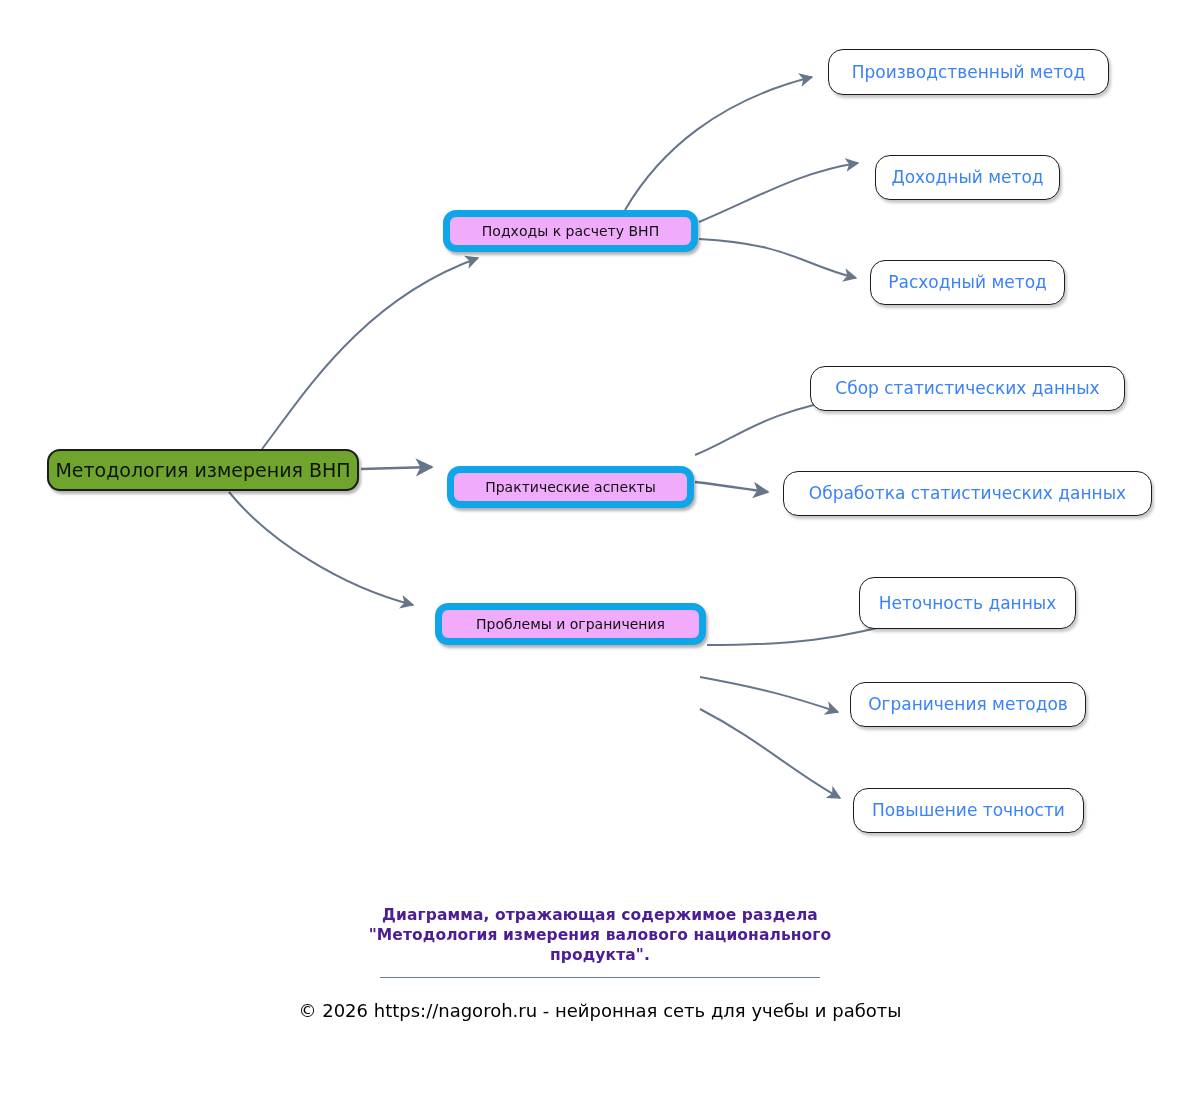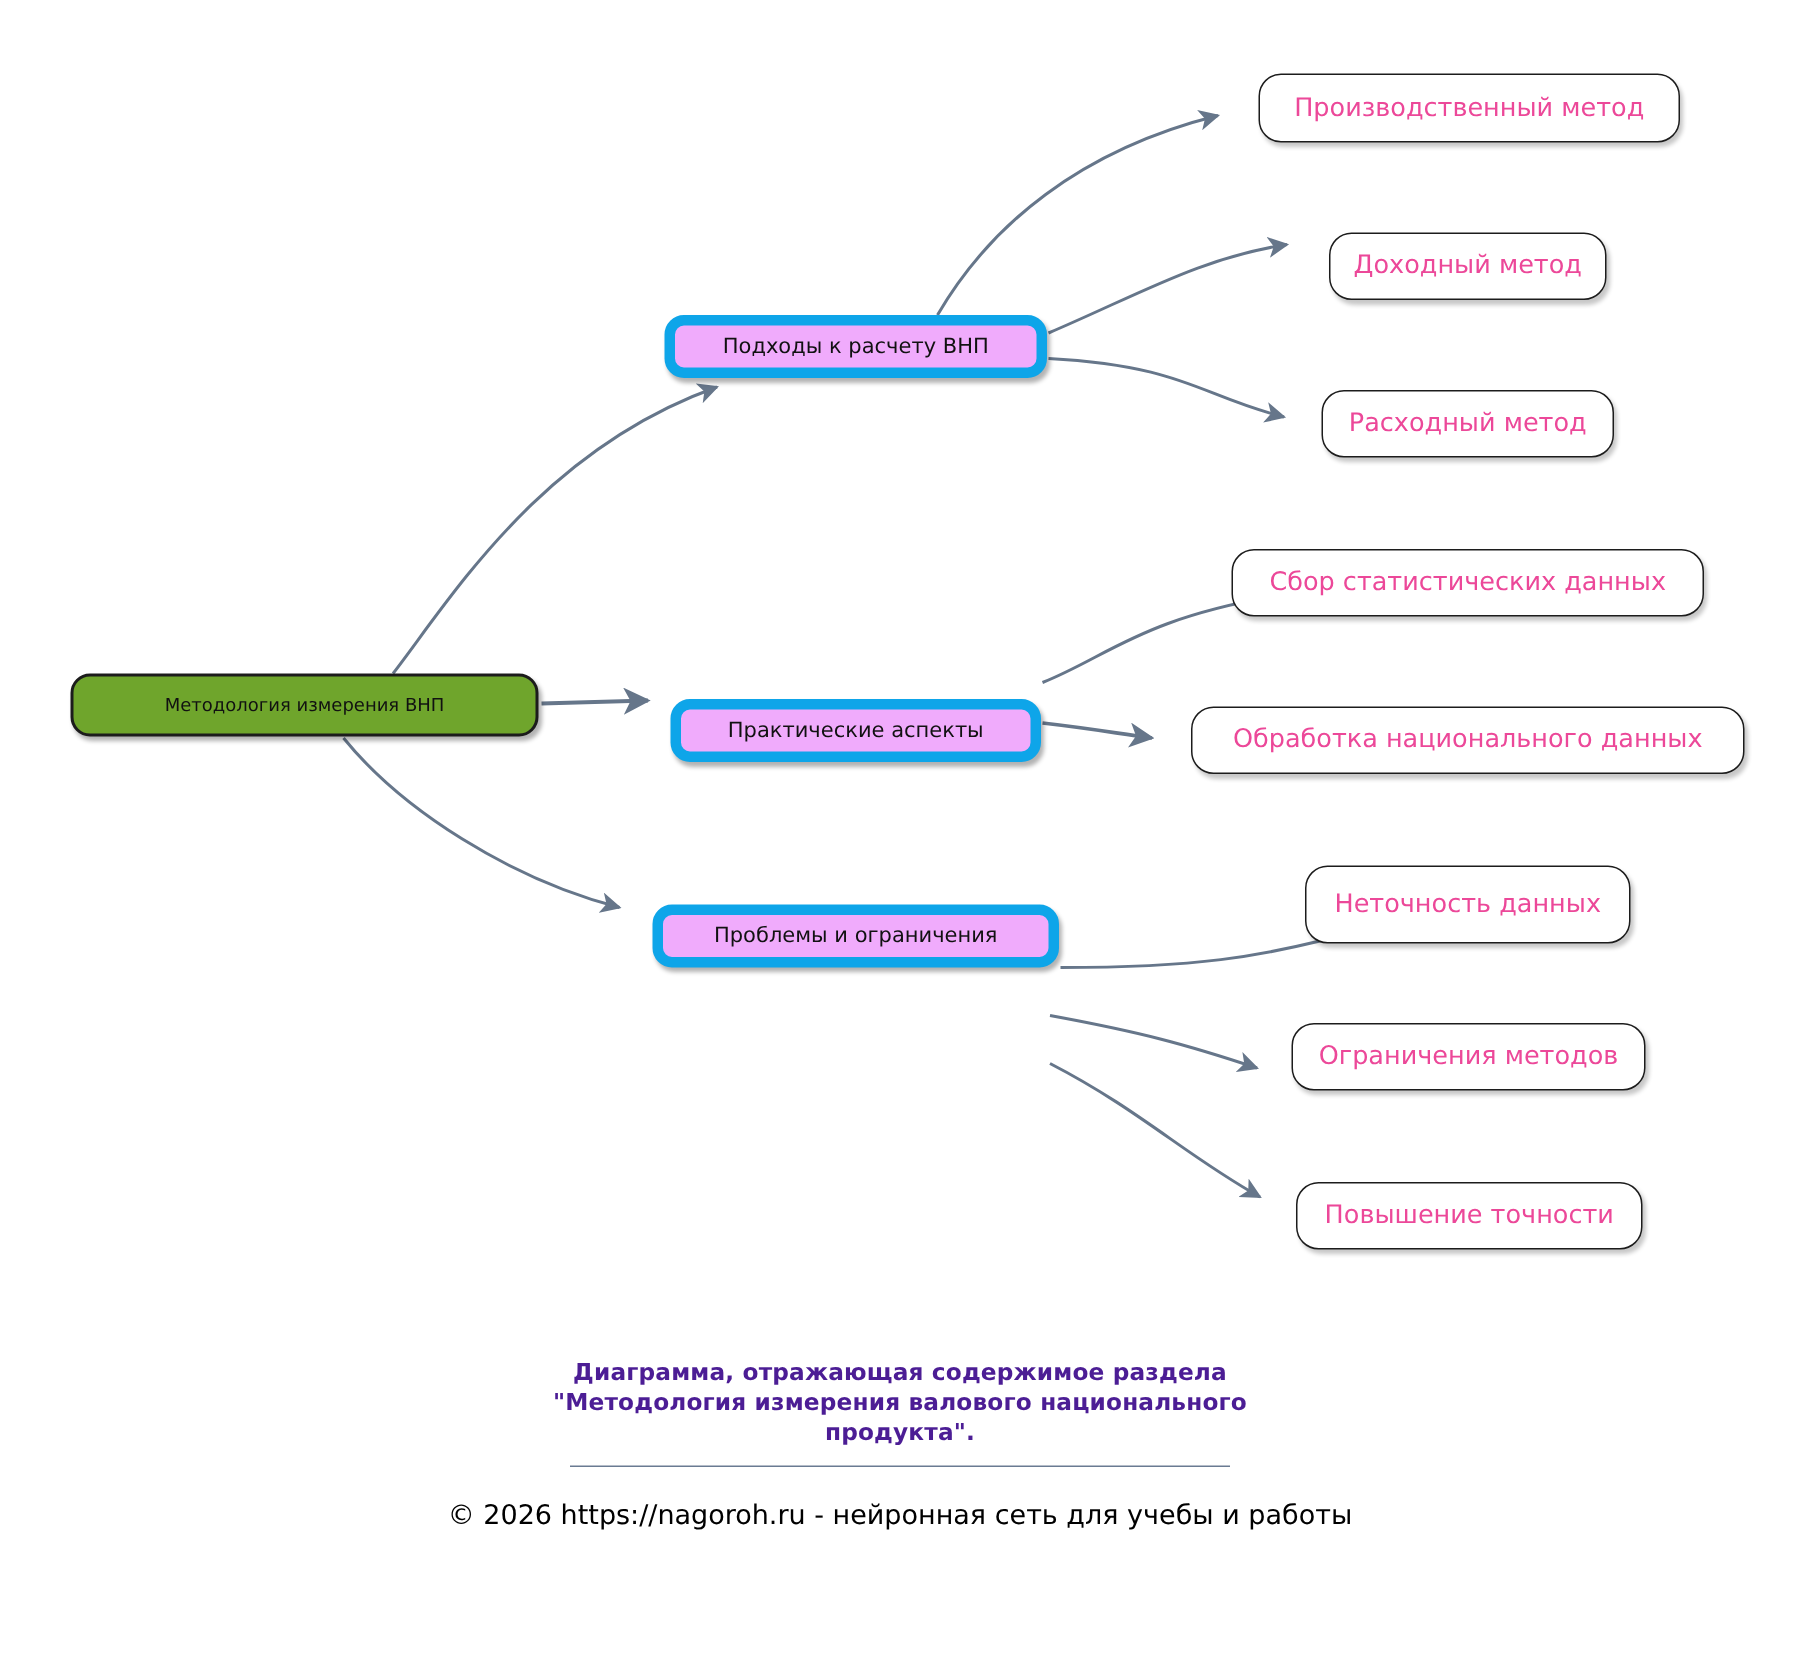--- a/index.html
+++ b/index.html
@@ -39,42 +39,41 @@
   }
   .node-label {
     display: block;
     line-height: 1;
   }
   
   .node-root {
     background: #6fa52c;
     border: 2px solid #1c1c1c;
     color: #111111;
-    font-size: 12px;
+    font-size: 19px;
     border-radius: 13px;
     box-shadow: 2px 3px 3px rgba(0,0,0,0.30);
   }
   
   .node-branch {
     background: #f0abfc;
     border: 7px solid #0ea5e9;
     color: #111111;
     font-size: 14px;
     border-radius: 13px;
     box-shadow: 2px 3px 3px rgba(0,0,0,0.30);
   }
   
   .node-leaf {
     background: #ffffff;
     border: 1.6px solid #1c1c1c;
-    color: #ec4899;
+    color: #3b82f6;
     font-size: 17px;
     border-radius: 15px;
     box-shadow: 2px 3px 3px rgba(0,0,0,0.22);
-    margin-left: 11px;
   }
   #footer {
     position: absolute;
     left: 0;
     top: 905px;
     width: 1200px;
     text-align: center;
   }
   .caption-line {
     font-family: "DejaVu Sans", sans-serif;
@@ -143,21 +142,21 @@
     <span class="node-label">Доходный метод</span>
   </div>
 
   <div class="node node-branch" style="left:447px; top:466px; width:247px; height:42px;">
     <span class="node-label">Практические аспекты</span>
   </div>
   <div class="node node-leaf" style="left:810px; top:366px; width:315px; height:45px;">
     <span class="node-label">Сбор статистических данных</span>
   </div>
   <div class="node node-leaf" style="left:783px; top:471px; width:369px; height:45px;">
-    <span class="node-label">Обработка национального данных</span>
+    <span class="node-label">Обработка статистических данных</span>
   </div>
 
   <div class="node node-branch" style="left:435px; top:603px; width:271px; height:42px;">
     <span class="node-label">Проблемы и ограничения</span>
   </div>
   <div class="node node-leaf" style="left:859px; top:577px; width:217px; height:52px;">
     <span class="node-label">Неточность данных</span>
   </div>
   <div class="node node-leaf" style="left:850px; top:682px; width:236px; height:45px;">
     <span class="node-label">Ограничения методов</span>

